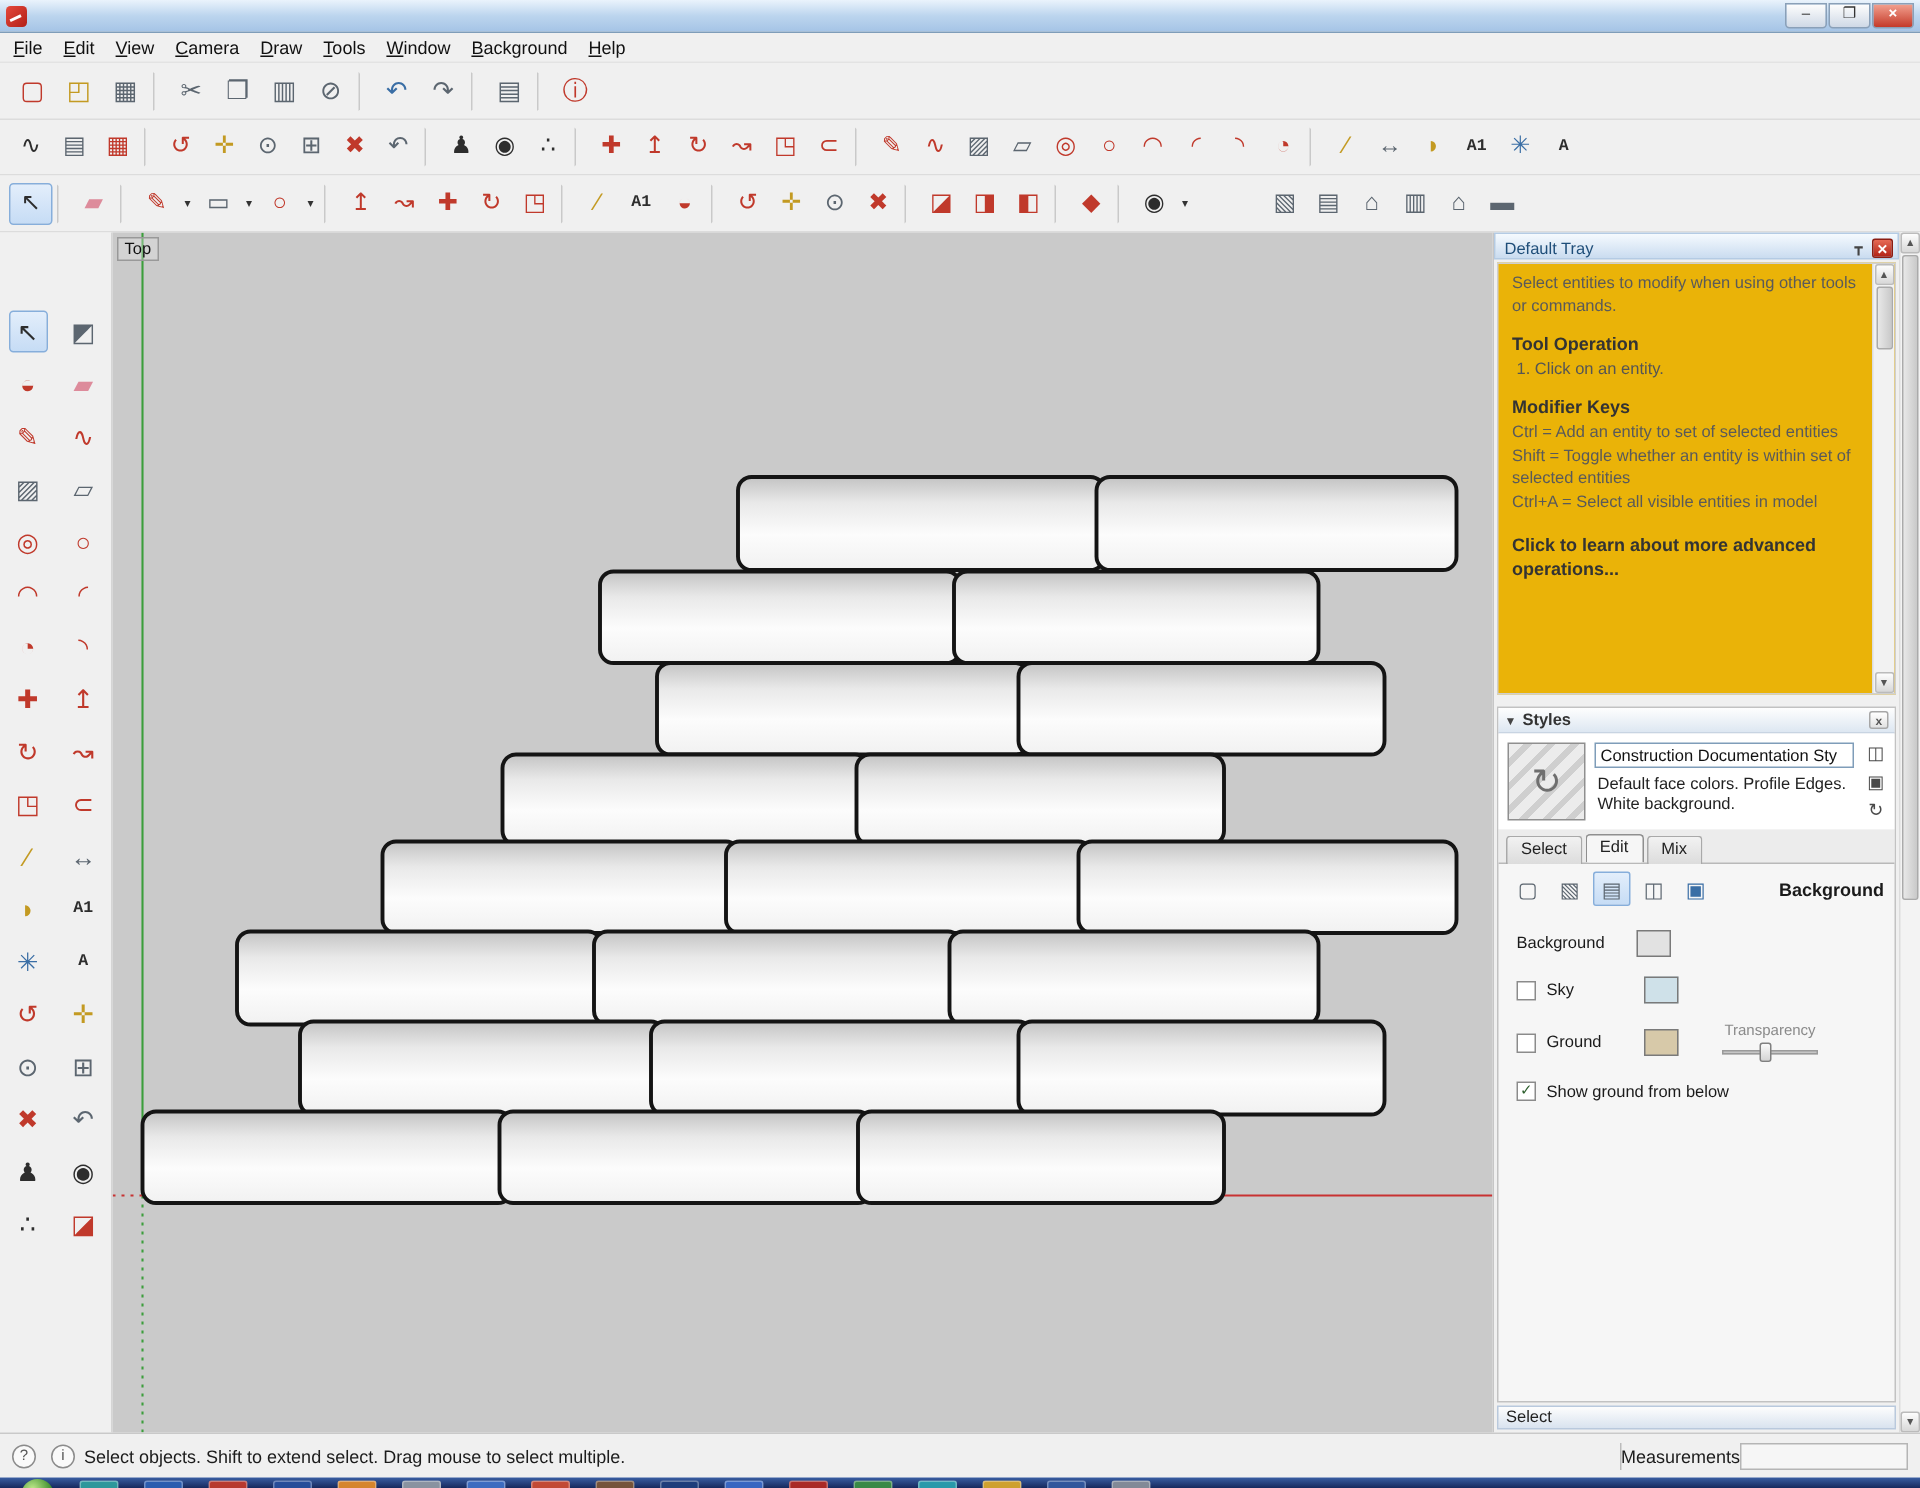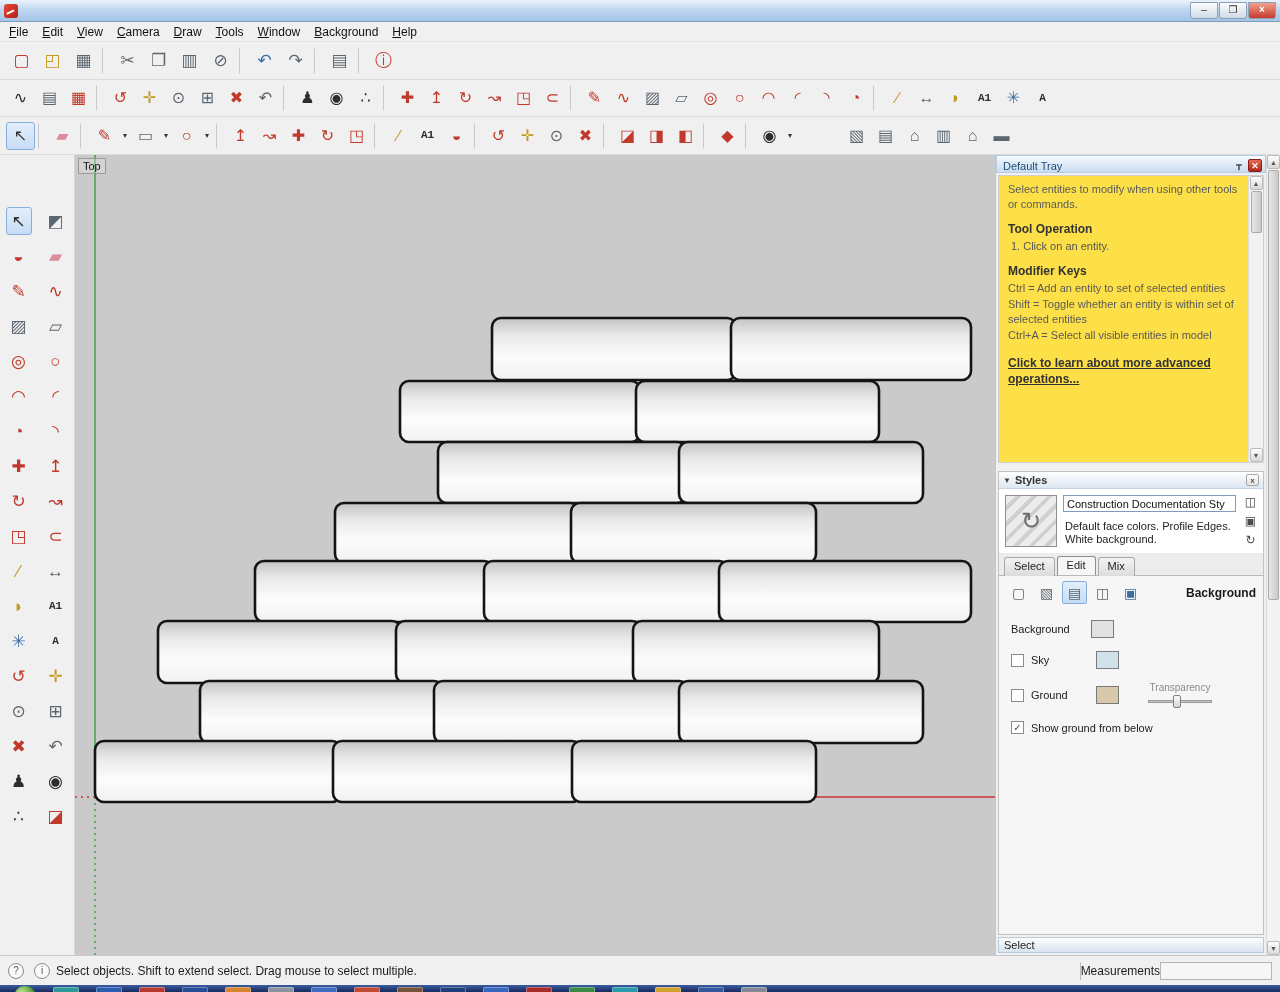--- a/index.html
+++ b/index.html
@@ -56,38 +56,38 @@
   .stone { fill:url(#stoneGrad); stroke:#141414; stroke-width:2.6; }
 
   
   .tray { width:285px; flex:0 0 285px; background:#f0f0f0; border-left:1px solid #c6c6c6; display:flex; }
   .tray-main { width:271px; display:flex; flex-direction:column; padding-bottom:2px; }
   .tray-header { height:18px; flex:0 0 18px; background:linear-gradient(#f5fafe,#cadcf0); border:1px solid #b4cbe4; display:flex; align-items:flex-end; padding:0 3px 0 6px; font-size:11px; color:#1f4e79; }
   .tray-hbtns { margin-left:auto; display:flex; gap:2px; align-items:center; }
   .pin-btn { width:14px; height:13px; font-size:9px; color:#444; text-align:center; line-height:12px; }
   .tray-close { width:14px; height:13px; background:linear-gradient(#e66a55,#b32316); color:#fff; font-size:9px; font-weight:bold; text-align:center; line-height:12px; border-radius:2px; border:1px solid #8c1d12; }
 
-  .instructor { height:288px; flex:0 0 288px; background:#fde047; border:1px solid #cfcfcf; margin:2px 2px 0 2px; display:flex; overflow:hidden; }
+  .instructor { height:288px; flex:0 0 288px; background:#eab308; border:1px solid #cfcfcf; margin:2px 2px 0 2px; display:flex; overflow:hidden; }
   .instr-text { flex:1; padding:6px 2px 6px 9px; font-size:11px; color:#5a5a5a; line-height:15px; overflow:hidden; }
   .instr-text h4 { font-size:12px; color:#333; margin:10px 0 2px; }
   .instr-text .op-item { color:#555; padding-left:3px; }
-  .instr-text .more { font-weight:bold; color:#333; font-size:12px; margin-top:12px; line-height:16px;text-decoration:underline; }
+  .instr-text .more { font-weight:bold; color:#333; font-size:12px; margin-top:12px; line-height:16px; }
   .mod-line { margin-bottom:1px; }
   .instr-scroll { width:15px; flex:0 0 15px; background:#f2f2f2; border-left:1px solid #ddd; display:flex; flex-direction:column; align-items:center; }
   .scroll-arrow { width:13px; height:14px; font-size:7px; color:#555; text-align:center; line-height:14px; background:linear-gradient(#fdfdfd,#d8d8d8); border:1px solid #bbb; border-radius:2px; }
   .scroll-thumb { width:11px; background:linear-gradient(90deg,#e8e8e8,#c9c9c9); border:1px solid #aaa; border-radius:2px; margin-top:1px; }
   .scroll-fill { flex:1; }
 
   .styles-panel { margin:8px 2px 0 2px; border:1px solid #c2c2c2; flex:1; display:flex; flex-direction:column; min-height:0; background:#f6f6f6; }
   .panel-header { height:17px; flex:0 0 17px; background:linear-gradient(#fefefe,#dde7f2); border-bottom:1px solid #c8d4e2; display:flex; align-items:center; gap:4px; padding:0 4px; font-size:11px; font-weight:bold; color:#333; }
   .panel-header .tri { font-size:8px; color:#444; font-weight:normal; }
   .mini-close { margin-left:auto; width:13px; height:12px; border:1px solid #a7a7a7; background:linear-gradient(#fff,#e2e2e2); color:#555; font-size:8px; line-height:11px; text-align:center; border-radius:2px; }
   .styles-body { background:#fff; padding:6px 4px 6px 6px; display:flex; gap:6px; }
   .thumb { width:52px; height:52px; flex:0 0 52px; border:1px solid #8f8f8f; background:repeating-linear-gradient(135deg,#ececec 0 7px,#cfcfcf 7px 11px); display:flex; align-items:center; justify-content:center; color:#6f6f6f; font-size:24px; }
-  .style-fields { flex:1; display:flex; flex-direction:column; gap:4px; min-width:0;justify-content:space-between; }
+  .style-fields { flex:1; display:flex; flex-direction:column; gap:4px; min-width:0; }
   .style-name { border:1px solid #7f9db9; background:#fff; font-size:11px; padding:2px 3px; height:17px; white-space:nowrap; overflow:hidden; color:#111; }
   .style-desc { font-size:11px; color:#222; line-height:13px; padding:1px 2px; }
   .side-icons { width:17px; flex:0 0 17px; display:flex; flex-direction:column; align-items:center; gap:7px; padding-top:1px; color:#4a4a4a; font-size:12px; }
   .side-icons .ic { line-height:1; }
   .tabs { display:flex; gap:2px; padding:3px 5px 0; border-bottom:1px solid #b9b9b9; background:#ececec; }
   .tab { font-size:11px; color:#222; padding:2px 9px 3px; border:1px solid #a9a9a9; border-bottom:none; border-radius:3px 3px 0 0; background:linear-gradient(#f2f2f2,#dcdcdc); position:relative; top:1px; }
   .tab.active { background:#f6f6f6; border-color:#8f8f8f; top:0; padding-bottom:4px; }
   .edit-iconrow { display:flex; align-items:center; gap:3px; padding:5px 7px 4px; }
   .edit-icon { width:25px; height:23px; display:flex; align-items:center; justify-content:center; border:1px solid transparent; border-radius:2px; }
   .edit-icon i { font-size:14px; }

